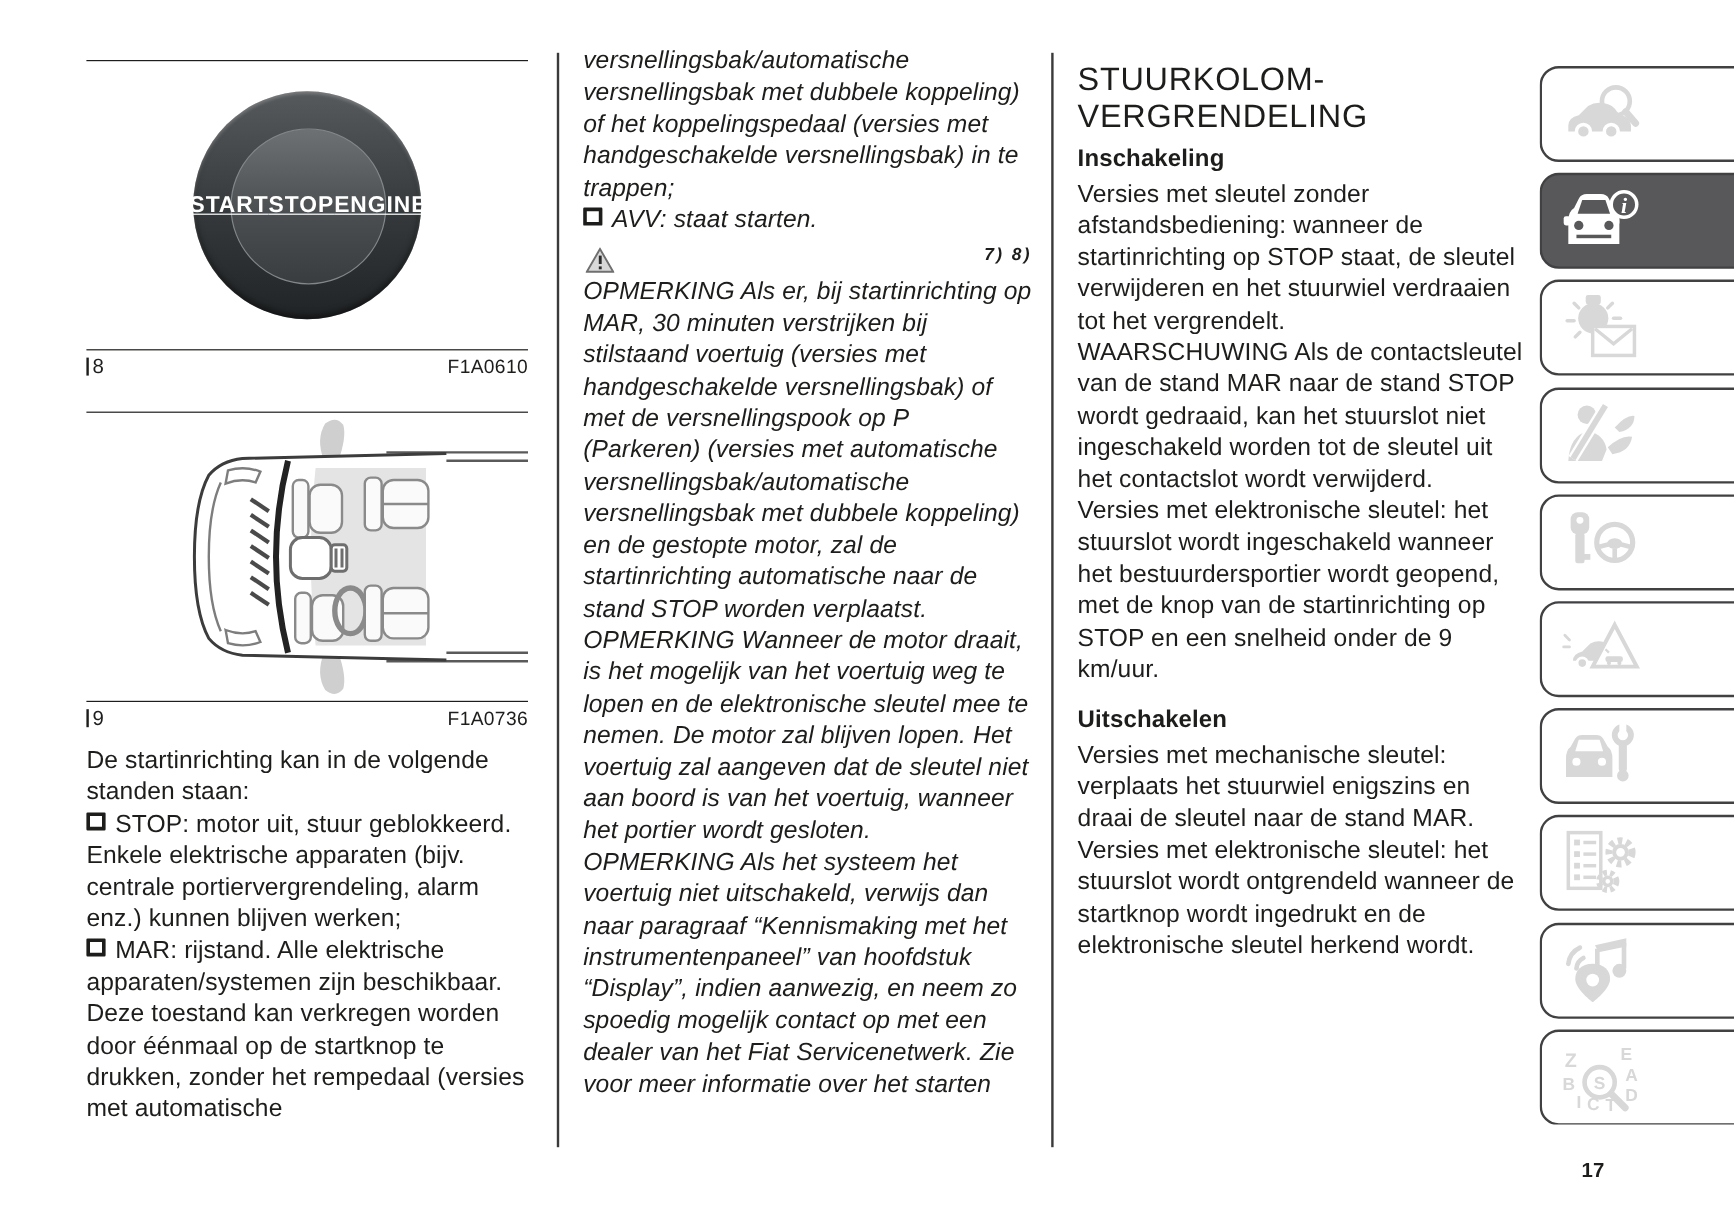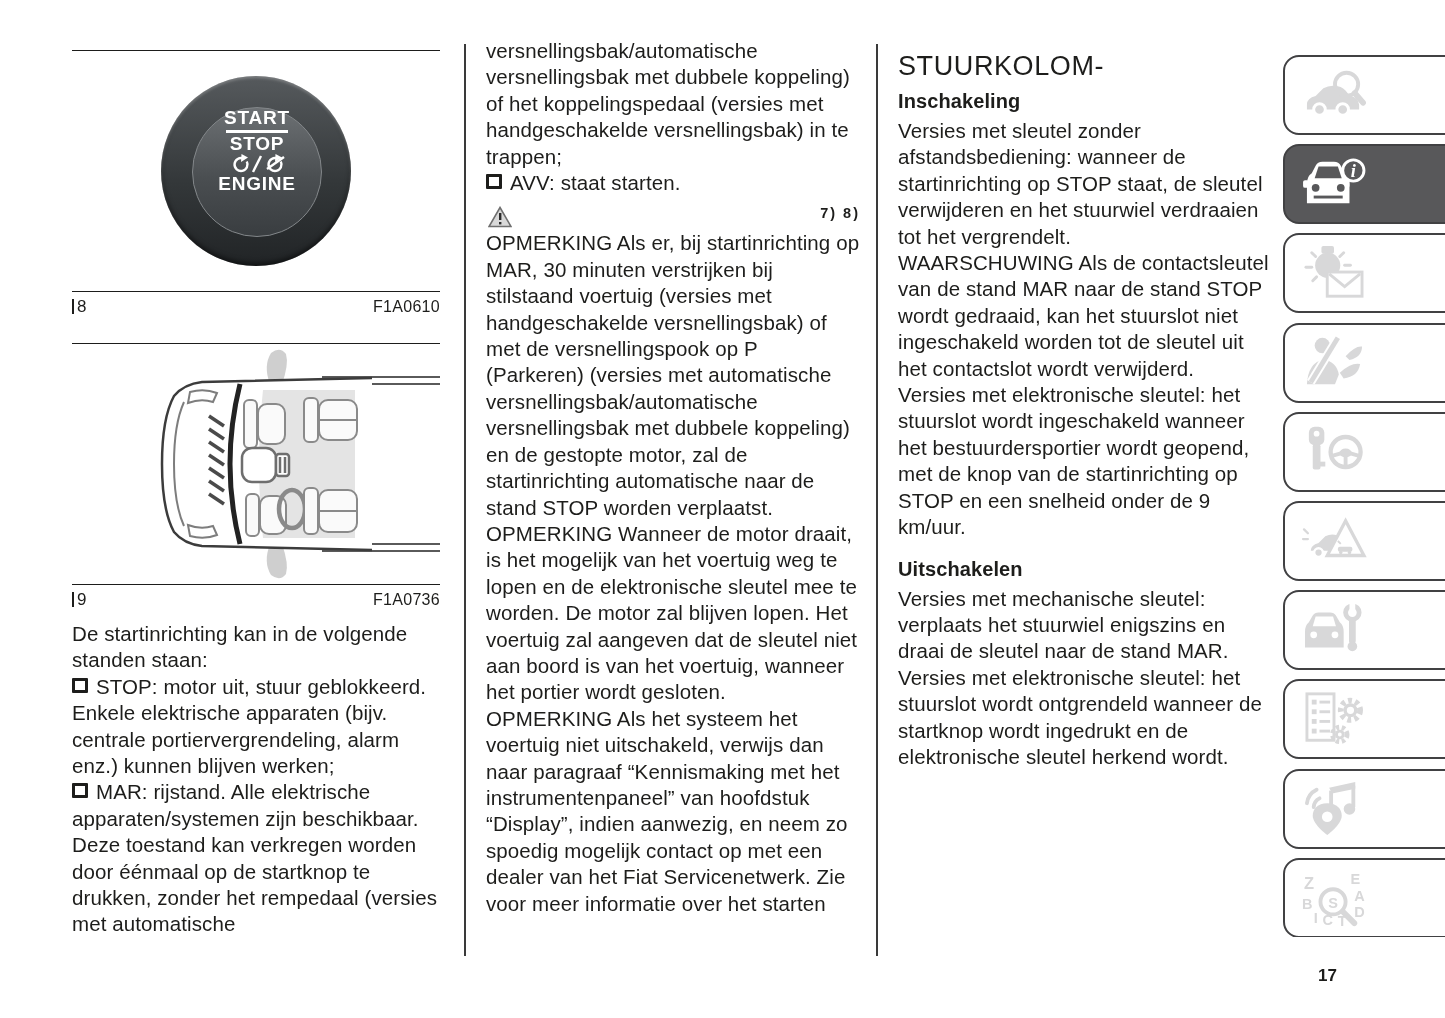--- a/index.html
+++ b/index.html
@@ -6,21 +6,21 @@
   body {
     width:1445px; height:1018px; position:relative; overflow:hidden;
     background:#ffffff; color:#1d1d1b;
     font-family:"Liberation Sans", sans-serif;
   }
   
   .bodytext { font-size:20.5px; line-height:26.4px; letter-spacing:0.1px; }
   .bodytext p { margin:0; }
   .col { position:absolute; }
   #left-text  { left:72px;  top:621px; width:372px; }
-  #mid-text   { left:486px; top:38px;  width:374px; }
+  #mid-text   { left:486px; top:38px;  width:374px;font-style:italic; }
   #right-text { left:898px; top:38px;  width:374px; }
   .vsep { position:absolute; top:44px; height:912px; width:1.5px; background:#3a3a3a; }
   #sep1 { left:464px; } #sep2 { left:876px; }
 
   .sq {
     display:inline-block; width:10px; height:9px;
     border:3px solid #1d1d1b; border-radius:1px;
     margin-right:8px; position:relative; top:-1px;
   }
   .lead-italic { }
@@ -46,22 +46,23 @@
   
   .ssb-outer {
     position:absolute; left:89px; top:25px; width:190px; height:190px; border-radius:50%;
     background:linear-gradient(180deg,#565a5d 0%,#34383a 55%,#212426 100%);
     box-shadow:inset 0 2px 3px rgba(255,255,255,0.25), inset 0 -3px 5px rgba(0,0,0,0.5);
   }
   .ssb-inner {
     position:absolute; left:31px; top:31px; width:128px; height:128px; border-radius:50%;
     background:linear-gradient(180deg,#6d7174 0%,#4a4e51 55%,#393d40 100%);
     border:1.5px solid #83878a;
-    display:flex; flex-direction:column; align-items:center; 
+    display:flex; flex-direction:row; align-items:center; justify-content:center;
     color:#fff;
+    text-decoration:underline;
   }
   .ssb-txt { font-size:19px; font-weight:bold; letter-spacing:0.8px; line-height:20px; }
   .ssb-divider { width:62px; height:2.5px; background:#fff; margin:2px 0 1px 0; }
 
   
   #sidebar { position:absolute; left:1283px; top:55px; width:162px; height:882px;
              overflow:hidden; display:flex; flex-direction:column; gap:9.2px; }
   .side-tab {
     --bg:#ffffff;
     width:185px; height:80px; flex:0 0 80px; box-sizing:border-box;
@@ -191,29 +192,30 @@
   <p><span class="sq"></span><span>AVV: staat starten.</span></p>
   <div class="warnrow">
     <svg width="24" height="22" viewBox="0 0 24 22">
       <polygon points="12,1.5 23,20.5 1,20.5" fill="#d9d9d9" stroke="#6f6f6f" stroke-width="1.6"></polygon>
       <rect x="11" y="7" width="2.4" height="7" fill="#2b2b2b"></rect>
       <rect x="11" y="16" width="2.4" height="2.4" fill="#2b2b2b"></rect>
     </svg>
     <span class="warnrefs">7) 8)</span>
   </div>
   <p>OPMERKING Als er, bij startinrichting op MAR, 30 minuten verstrijken bij stilstaand voertuig (versies met handgeschakelde versnellingsbak) of met de versnellingspook op P (Parkeren) (versies met automatische versnellingsbak/automatische versnellingsbak met dubbele koppeling) en de gestopte motor, zal de startinrichting automatische naar de stand STOP worden verplaatst.</p>
-  <p>OPMERKING Wanneer de motor draait, is het mogelijk van het voertuig weg te lopen en de elektronische sleutel mee te worden. De motor zal blijven lopen. Het voertuig zal aangeven dat de sleutel niet aan boord is van het voertuig, wanneer het portier wordt gesloten.</p>
+  <p>OPMERKING Wanneer de motor draait, is het mogelijk van het voertuig weg te lopen en de elektronische sleutel mee te nemen. De motor zal blijven lopen. Het voertuig zal aangeven dat de sleutel niet aan boord is van het voertuig, wanneer het portier wordt gesloten.</p>
   <p>OPMERKING Als het systeem het voertuig niet uitschakeld, verwijs dan naar paragraaf “Kennismaking met het instrumentenpaneel” van hoofdstuk “Display”, indien aanwezig, en neem zo spoedig mogelijk contact op met een dealer van het Fiat Servicenetwerk. Zie voor meer informatie over het starten</p>
 </div>
 
 <div class="vsep" id="sep2"></div>
 
 <div class="col bodytext" id="right-text">
   <div class="h-big">
     <div>STUURKOLOM-</div>
+    <div>VERGRENDELING</div>
   </div>
   <div class="h-sub">Inschakeling</div>
   <p><span class="lead-italic">Versies met sleutel zonder afstandsbediening:</span><span> wanneer de startinrichting op STOP staat, de sleutel verwijderen en het stuurwiel verdraaien tot het vergrendelt.</span></p>
   <p class="mt-sm">WAARSCHUWING Als de contactsleutel van de stand MAR naar de stand STOP wordt gedraaid, kan het stuurslot niet ingeschakeld worden tot de sleutel uit het contactslot wordt verwijderd.</p>
   <p class="mt-lg"><span class="lead-italic">Versies met elektronische sleutel:</span><span> het stuurslot wordt ingeschakeld wanneer het bestuurdersportier wordt geopend, met de knop van de startinrichting op STOP en een snelheid onder de 9 km/uur.</span></p>
   <div class="h-sub mt-md">Uitschakelen</div>
   <p><span class="lead-italic">Versies met mechanische sleutel:</span><span> verplaats het stuurwiel enigszins en draai de sleutel naar de stand MAR.</span></p>
   <p class="mt-sm"><span class="lead-italic">Versies met elektronische sleutel:</span><span> het stuurslot wordt ontgrendeld wanneer de startknop wordt ingedrukt en de elektronische sleutel herkend wordt.</span></p>
 </div>
 

